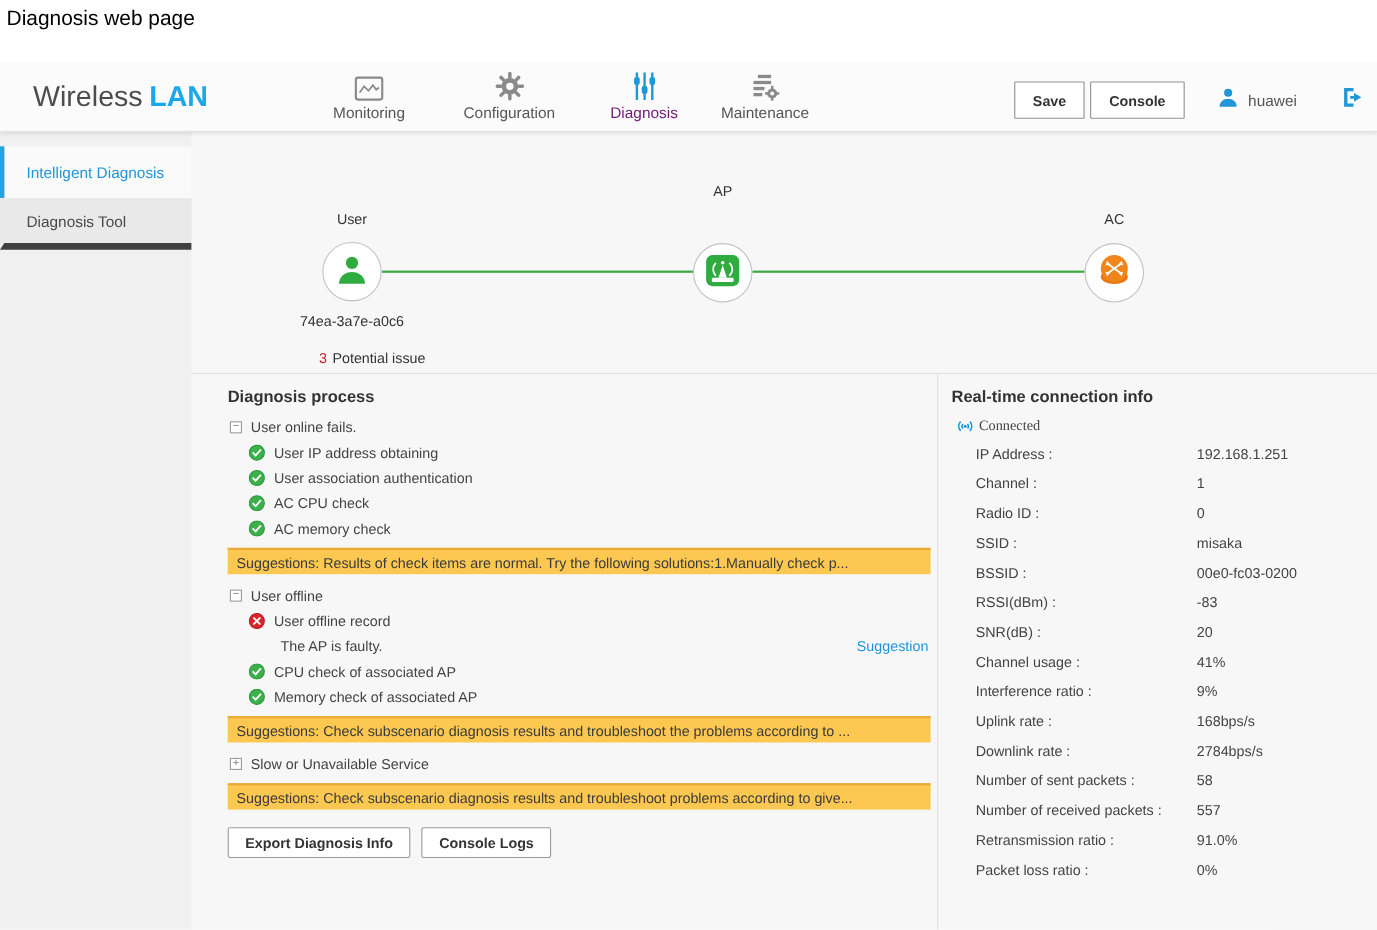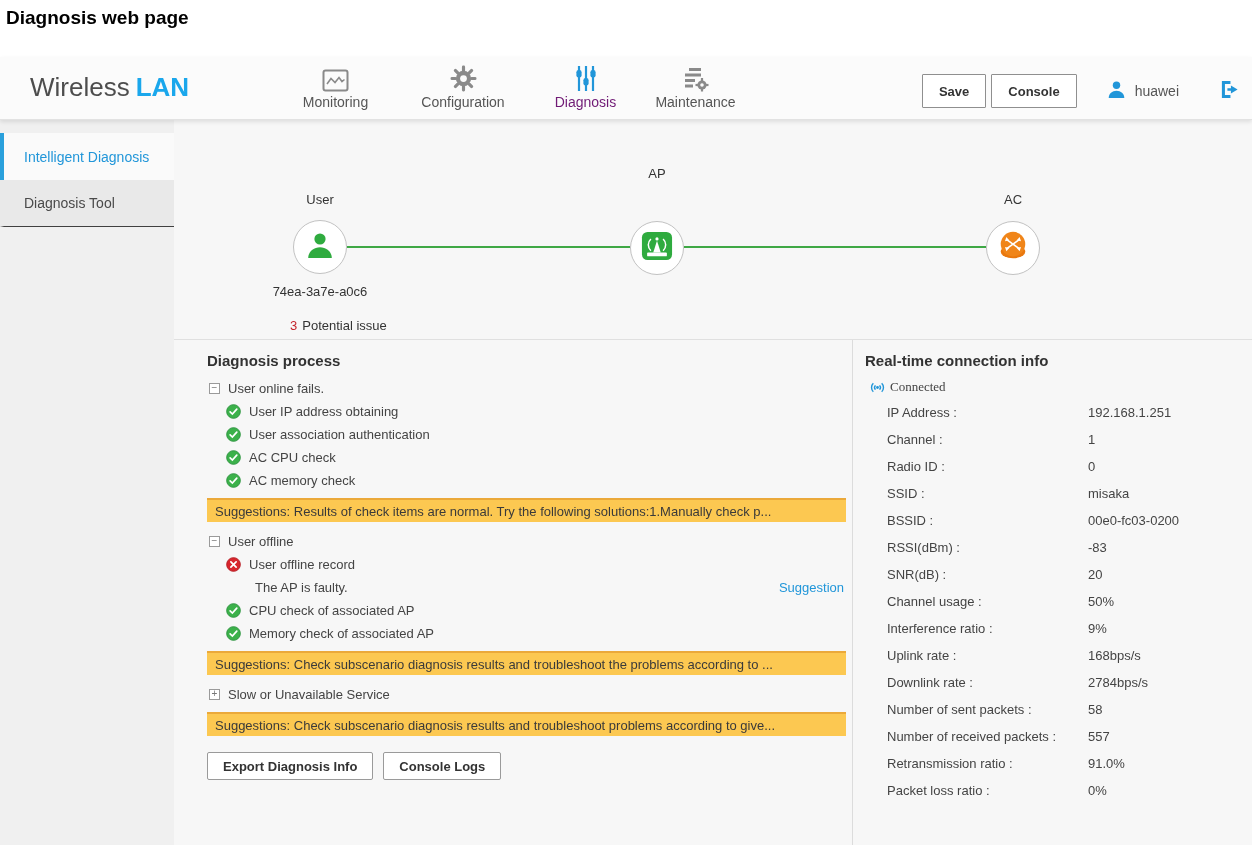--- a/index.html
+++ b/index.html
@@ -1,19 +1,19 @@
 <!DOCTYPE html>
 <html><head>
 <meta charset="utf-8">
 <style>
   * { margin:0; padding:0; box-sizing:border-box; }
   html,body { width:1252px; height:845px; }
   body { position:relative; background:#ffffff; font-family:"Liberation Sans", sans-serif; overflow:hidden; }
 
-  .page-title { position:absolute; top:7px; left:6px; font-size:19px; color:#000;font-weight:bold; }
+  .page-title { position:absolute; top:7px; left:6px; font-size:19px; color:#000; }
 
   .app { position:absolute; top:57px; left:0; width:1252px; height:788px; background:#f7f7f7; }
 
   
   .header { position:absolute; top:0; left:0; right:0; height:63px; background:#fbfbfb;
             border-bottom:1px solid #e2e2e2; box-shadow:0 2px 4px rgba(0,0,0,.10); z-index:5; }
   .brand { position:absolute; left:30px; top:15px; font-size:26px; white-space:nowrap; }
   .brand .w { color:#4d4d4d; }
   .brand .lan { color:#1aa7ec; font-weight:700; margin-left:6px; }
 
@@ -30,21 +30,21 @@
   .hbtn.save { margin-right:5px; }
   .avatar { margin-left:30px; display:flex; align-items:center; cursor:pointer; }
   .username { margin-left:9px; font-size:14px; color:#555; }
   .logout { margin-left:40px; display:flex; align-items:center; cursor:pointer; }
 
   
   .sidebar { position:absolute; left:0; top:63px; width:174px; bottom:0; background:#f0f0f0; }
   .side-item { height:47px; display:flex; align-items:center; padding-left:20px; font-size:14px;
                color:#4a4a4a; border-left:4px solid transparent; cursor:pointer; }
   .side-item.active { margin-top:13px; background:#fafafa; border-left-color:#2aa0dc; color:#2196d9; }
-  .side-item.plain { background:#e9e9e9; border-bottom:1px solid #404040; }
+  .side-item.plain { background:#e9e9e9; border-bottom:6px solid #404040; }
 
   
   .content { position:absolute; left:174px; top:63px; right:0; bottom:0; }
 
   .topology { position:relative; height:220px; border-bottom:1px solid #e0e0e0; }
   .tline { position:absolute; height:2px; background:#3fa845; top:126px; }
   .circle { position:absolute; width:54px; height:54px; border-radius:50%; background:#fff;
             border:1px solid #c2c2c2; display:flex; align-items:center; justify-content:center; cursor:pointer; }
   .node-label { position:absolute; font-size:13px; color:#333; text-align:center; width:80px; }
   .mac { position:absolute; top:164px; left:66px; width:160px; text-align:center; font-size:13px; color:#333; }
@@ -368,21 +368,21 @@
           <div class="conn-row">
               <span class="conn-label">RSSI(dBm) :</span>
               <span class="conn-value">-83</span>
             </div>
           <div class="conn-row">
               <span class="conn-label">SNR(dB) :</span>
               <span class="conn-value">20</span>
             </div>
           <div class="conn-row">
               <span class="conn-label">Channel usage :</span>
-              <span class="conn-value">50%</span>
+              <span class="conn-value">41%</span>
             </div>
           <div class="conn-row">
               <span class="conn-label">Interference ratio :</span>
               <span class="conn-value">9%</span>
             </div>
           <div class="conn-row">
               <span class="conn-label">Uplink rate :</span>
               <span class="conn-value">168bps/s</span>
             </div>
           <div class="conn-row">

